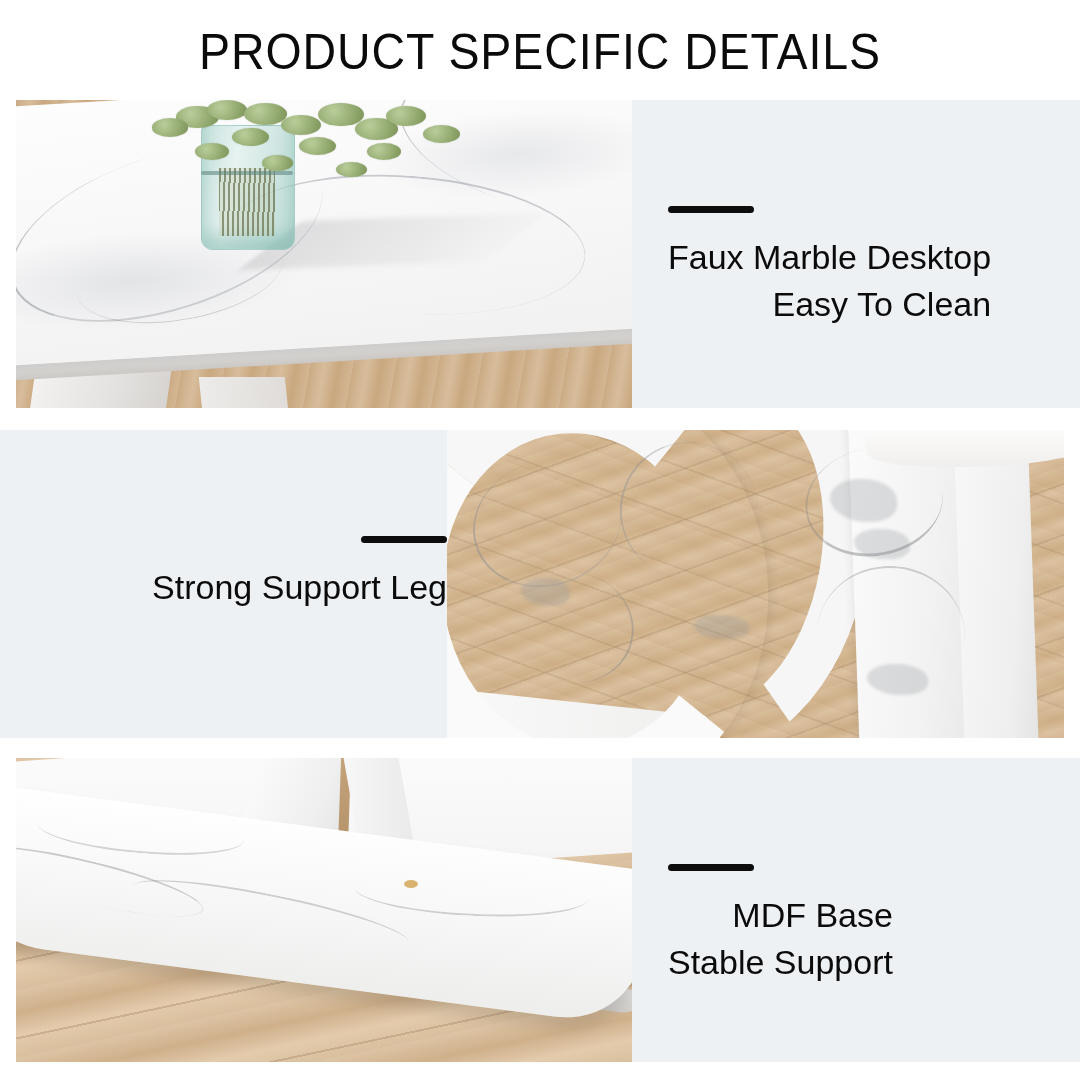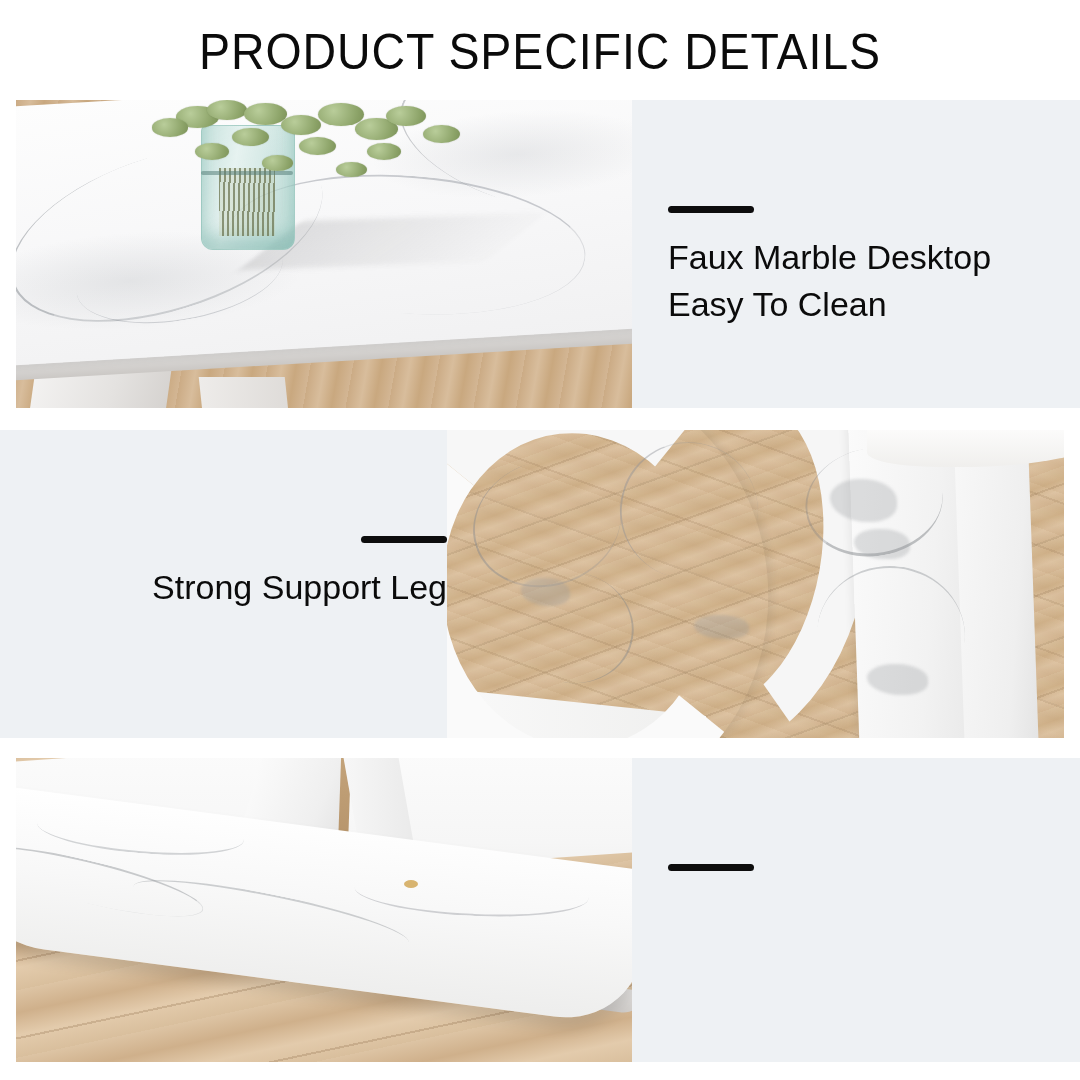--- a/index.html
+++ b/index.html
@@ -79,21 +79,21 @@
 
   .caption-text {
     position: absolute;
     top: 134px;
     font-size: 34px;
     line-height: 47px;
     color: #0b0b0b;
     font-weight: 400;
     white-space: pre-line;
   }
-  .caption-right .caption-text { left: 36px; text-align: left; }
+  .caption-right .caption-text { left: 36px; text-align: right; }
   .caption-left  .caption-text { right: 24px; text-align: right; }
 
   
   .p1-floor {
     position: absolute; inset: 0;
     background:
       repeating-linear-gradient(100deg,
         #cbab85 0px, #d8bd9c 14px, #c9a87f 28px, #d3b694 42px),
       #cfae89;
   }
@@ -471,17 +471,19 @@
         <div class="m-vein p3-vn1"></div>
         <div class="m-vein p3-vn2"></div>
         <div class="m-vein p3-vn3"></div>
         <div class="m-vein p3-vn4"></div>
       </div>
       <div class="p3-glint"></div>
     </div>
 
     <div class="caption caption-right">
       <div class="rule"></div>
+      <div class="caption-text">MDF Base
+Stable Support</div>
     </div>
 
   </div>
 
 </div>
 
 </body></html>

